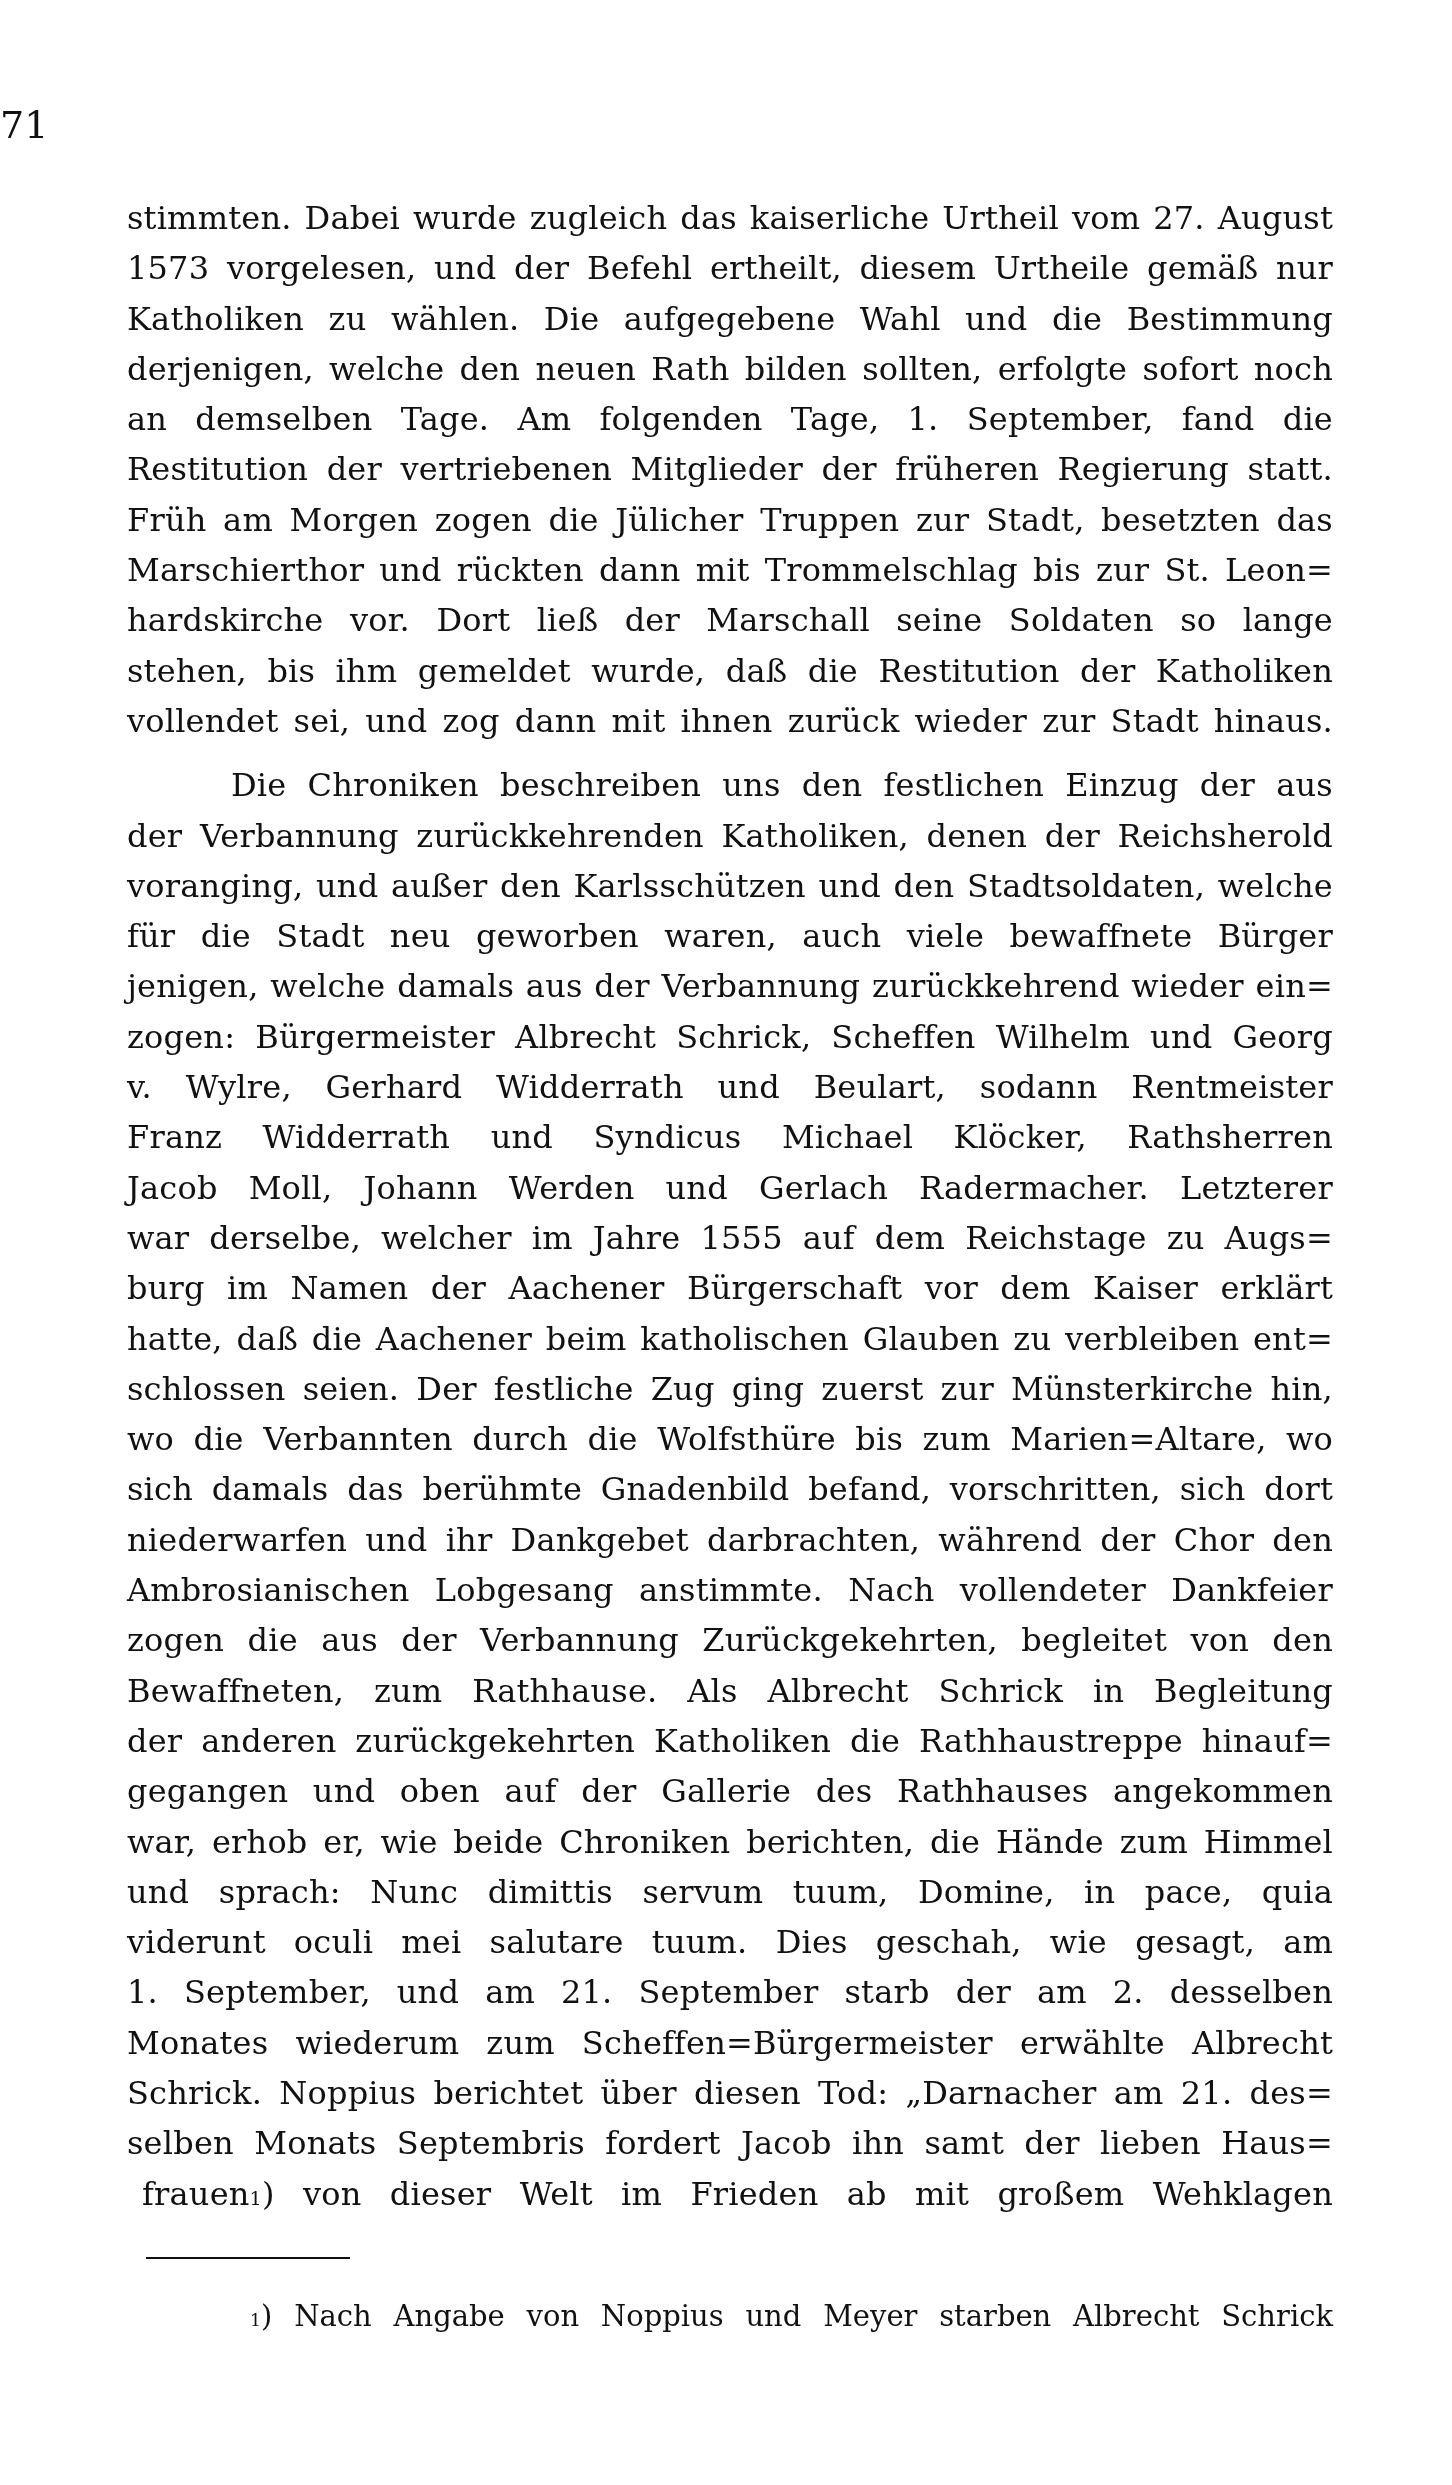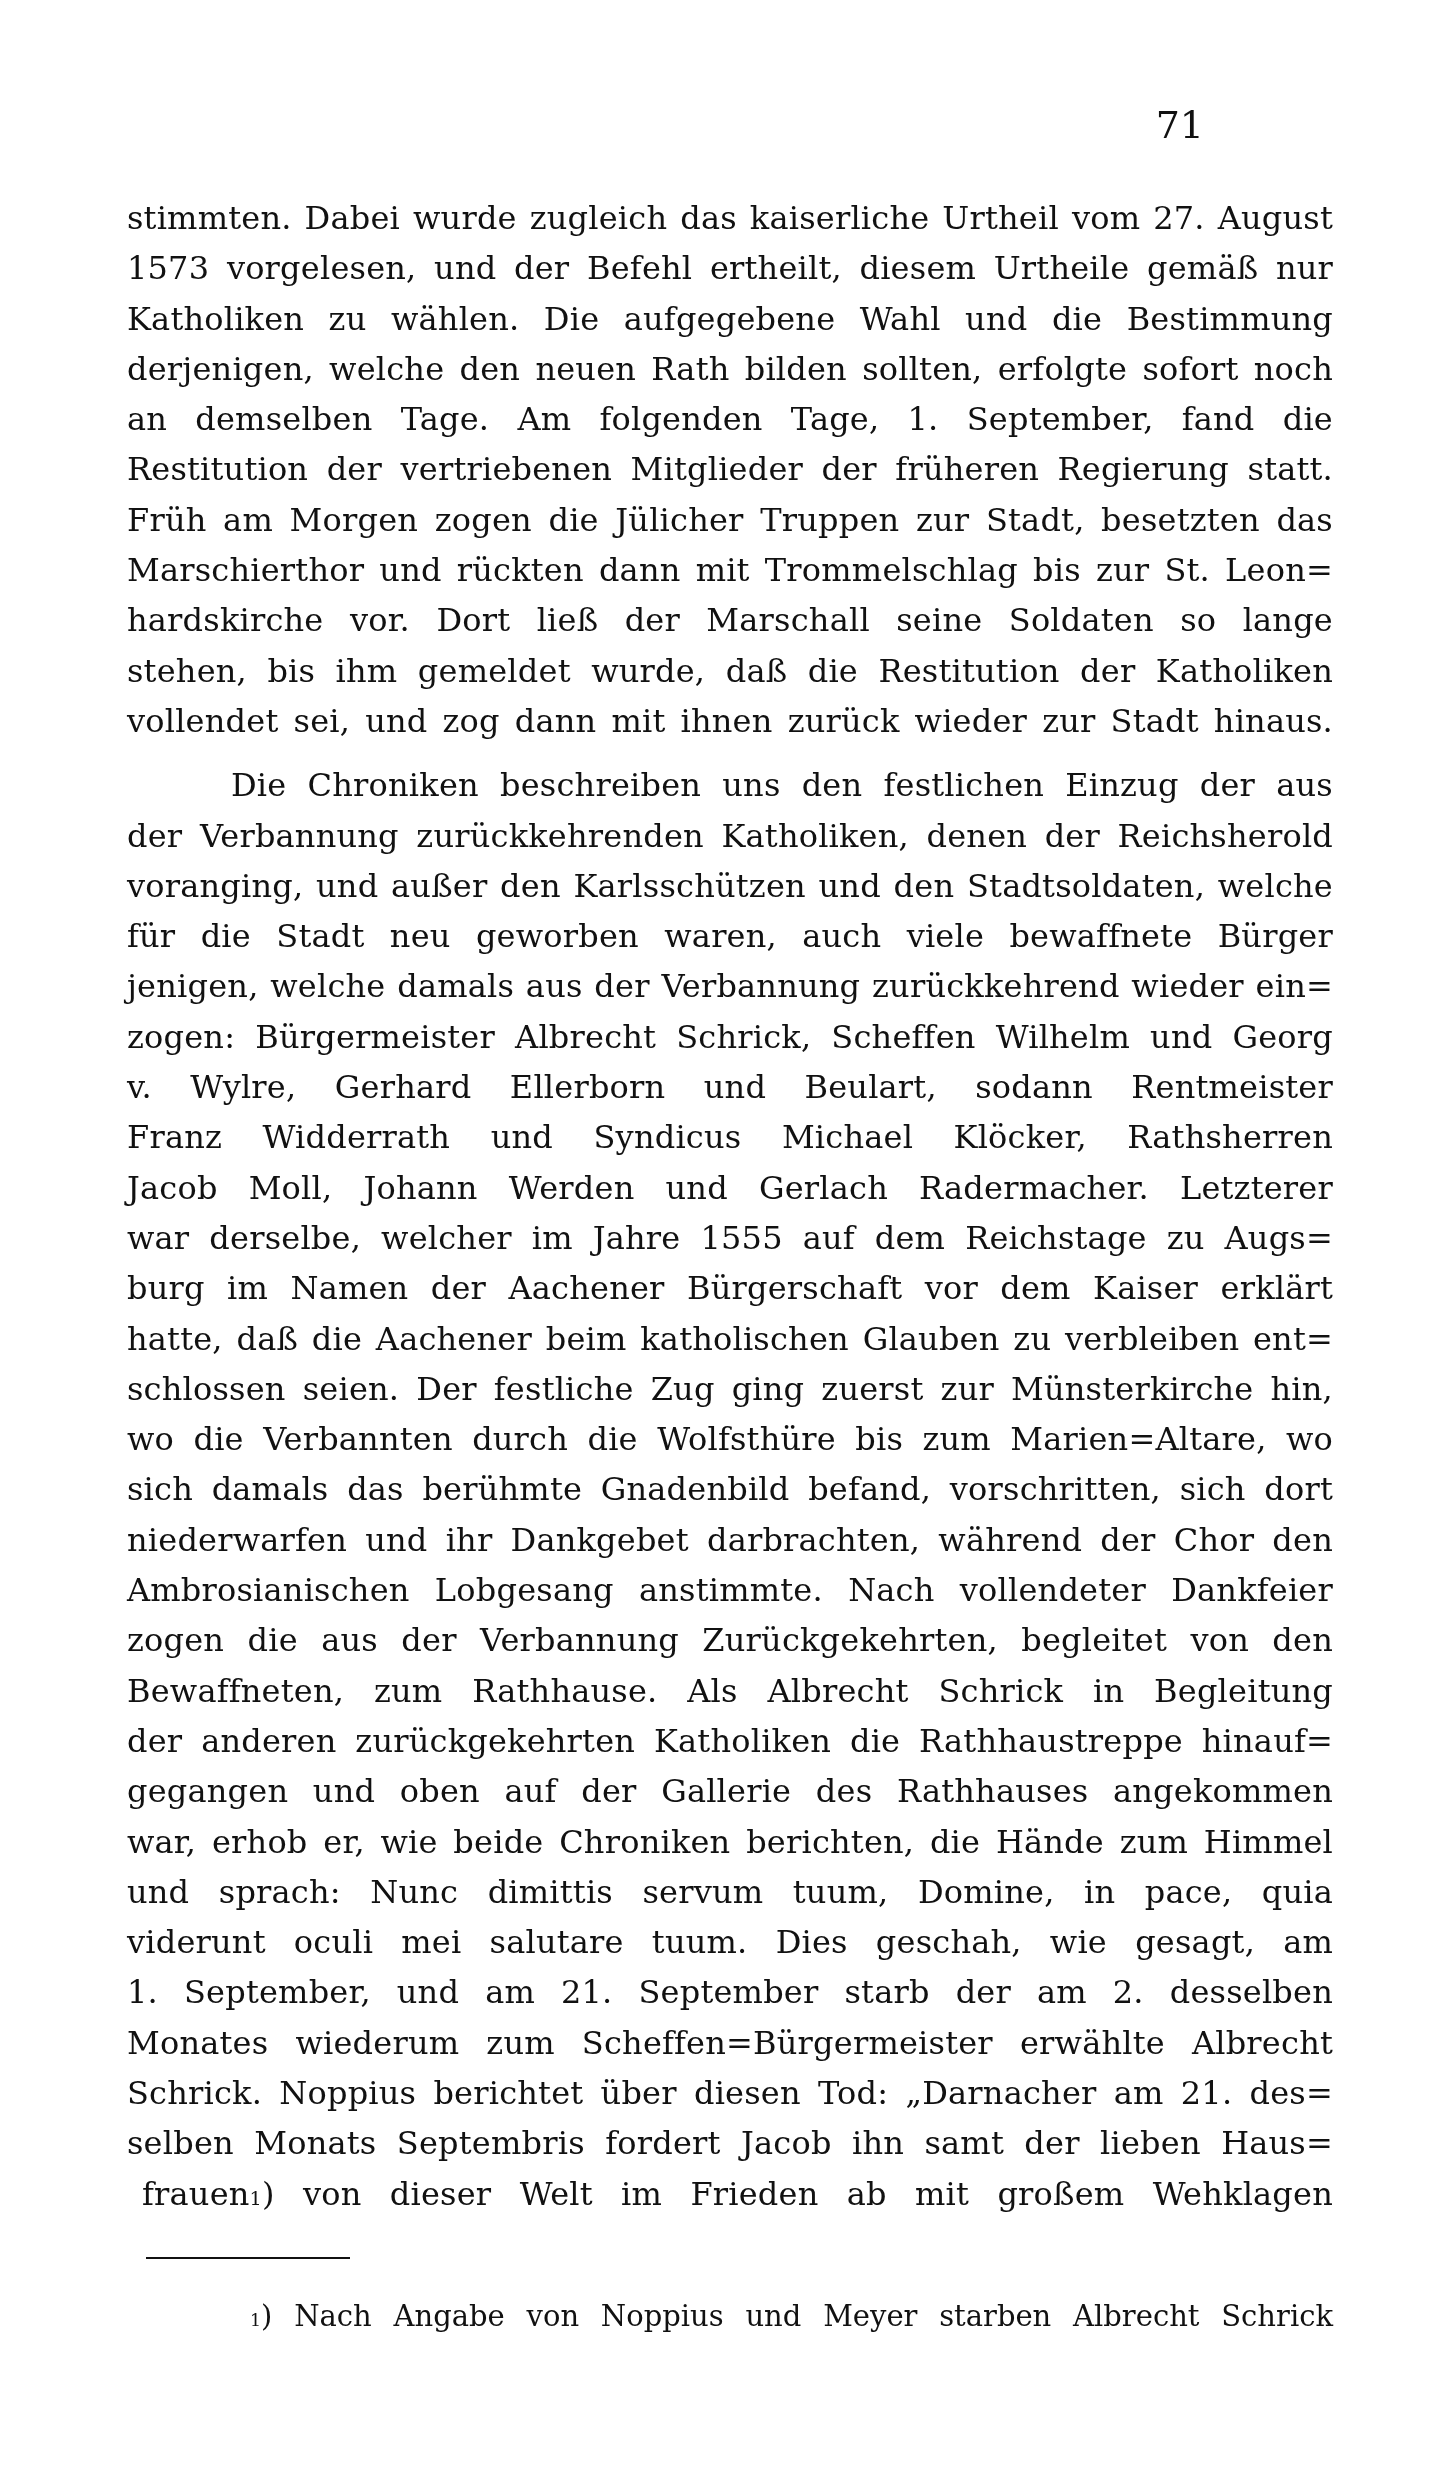--- a/index.html
+++ b/index.html
@@ -3,21 +3,21 @@
 <meta charset="utf-8">
 <style>
   html, body { margin: 0; padding: 0; background: #ffffff; }
   body {
     width: 1452px; height: 2485px; position: relative; overflow: hidden;
     font-family: "DejaVu Serif", "Liberation Serif", serif;
     color: #111111;
   }
   .page-number {
     position: absolute; top: 100px; left: 0; width: 1172px;
-    text-align: right; font-size: 38px; line-height: 50px; padding-left: 32px;
+    text-align: left; font-size: 38px; line-height: 50px;
   }
   .body-text {
     position: absolute; top: 193px; left: 127px; width: 1206px;
   }
   .line {
     display: block; height: 50.3px; line-height: 50.3px;
     font-size: 32px; text-align: justify; text-align-last: justify;
     white-space: nowrap; overflow: visible; letter-spacing: 0.2px;
   }
   .line.indent { padding-left: 104px; margin-top: 14px; }
@@ -50,21 +50,21 @@
       <span class="line">Marschierthor und rückten dann mit Trommelschlag bis zur St. Leon=</span>
       <span class="line">hardskirche vor. Dort ließ der Marschall seine Soldaten so lange</span>
       <span class="line">stehen, bis ihm gemeldet wurde, daß die Restitution der Katholiken</span>
       <span class="line">vollendet sei, und zog dann mit ihnen zurück wieder zur Stadt hinaus.</span>
       <span class="line indent">Die Chroniken beschreiben uns den festlichen Einzug der aus</span>
       <span class="line">der Verbannung zurückkehrenden Katholiken, denen der Reichsherold</span>
       <span class="line">voranging, und außer den Karlsschützen und den Stadtsoldaten, welche</span>
       <span class="line">für die Stadt neu geworben waren, auch viele bewaffnete Bürger</span>
       <span class="line">jenigen, welche damals aus der Verbannung zurückkehrend wieder ein=</span>
       <span class="line">zogen: Bürgermeister Albrecht Schrick, Scheffen Wilhelm und Georg</span>
-      <span class="line">v. Wylre, Gerhard Ellerborn und Beulart, sodann Rentmeister</span>
+      <span class="line">v. Wylre, Gerhard Widderrath und Beulart, sodann Rentmeister</span>
       <span class="line">Franz Widderrath und Syndicus Michael Klöcker, Rathsherren</span>
       <span class="line">Jacob Moll, Johann Werden und Gerlach Radermacher. Letzterer</span>
       <span class="line">war derselbe, welcher im Jahre 1555 auf dem Reichstage zu Augs=</span>
       <span class="line">burg im Namen der Aachener Bürgerschaft vor dem Kaiser erklärt</span>
       <span class="line">hatte, daß die Aachener beim katholischen Glauben zu verbleiben ent=</span>
       <span class="line">schlossen seien. Der festliche Zug ging zuerst zur Münsterkirche hin,</span>
       <span class="line">wo die Verbannten durch die Wolfsthüre bis zum Marien=Altare, wo</span>
       <span class="line">sich damals das berühmte Gnadenbild befand, vorschritten, sich dort</span>
       <span class="line">niederwarfen und ihr Dankgebet darbrachten, während der Chor den</span>
       <span class="line">Ambrosianischen Lobgesang anstimmte. Nach vollendeter Dankfeier</span>

